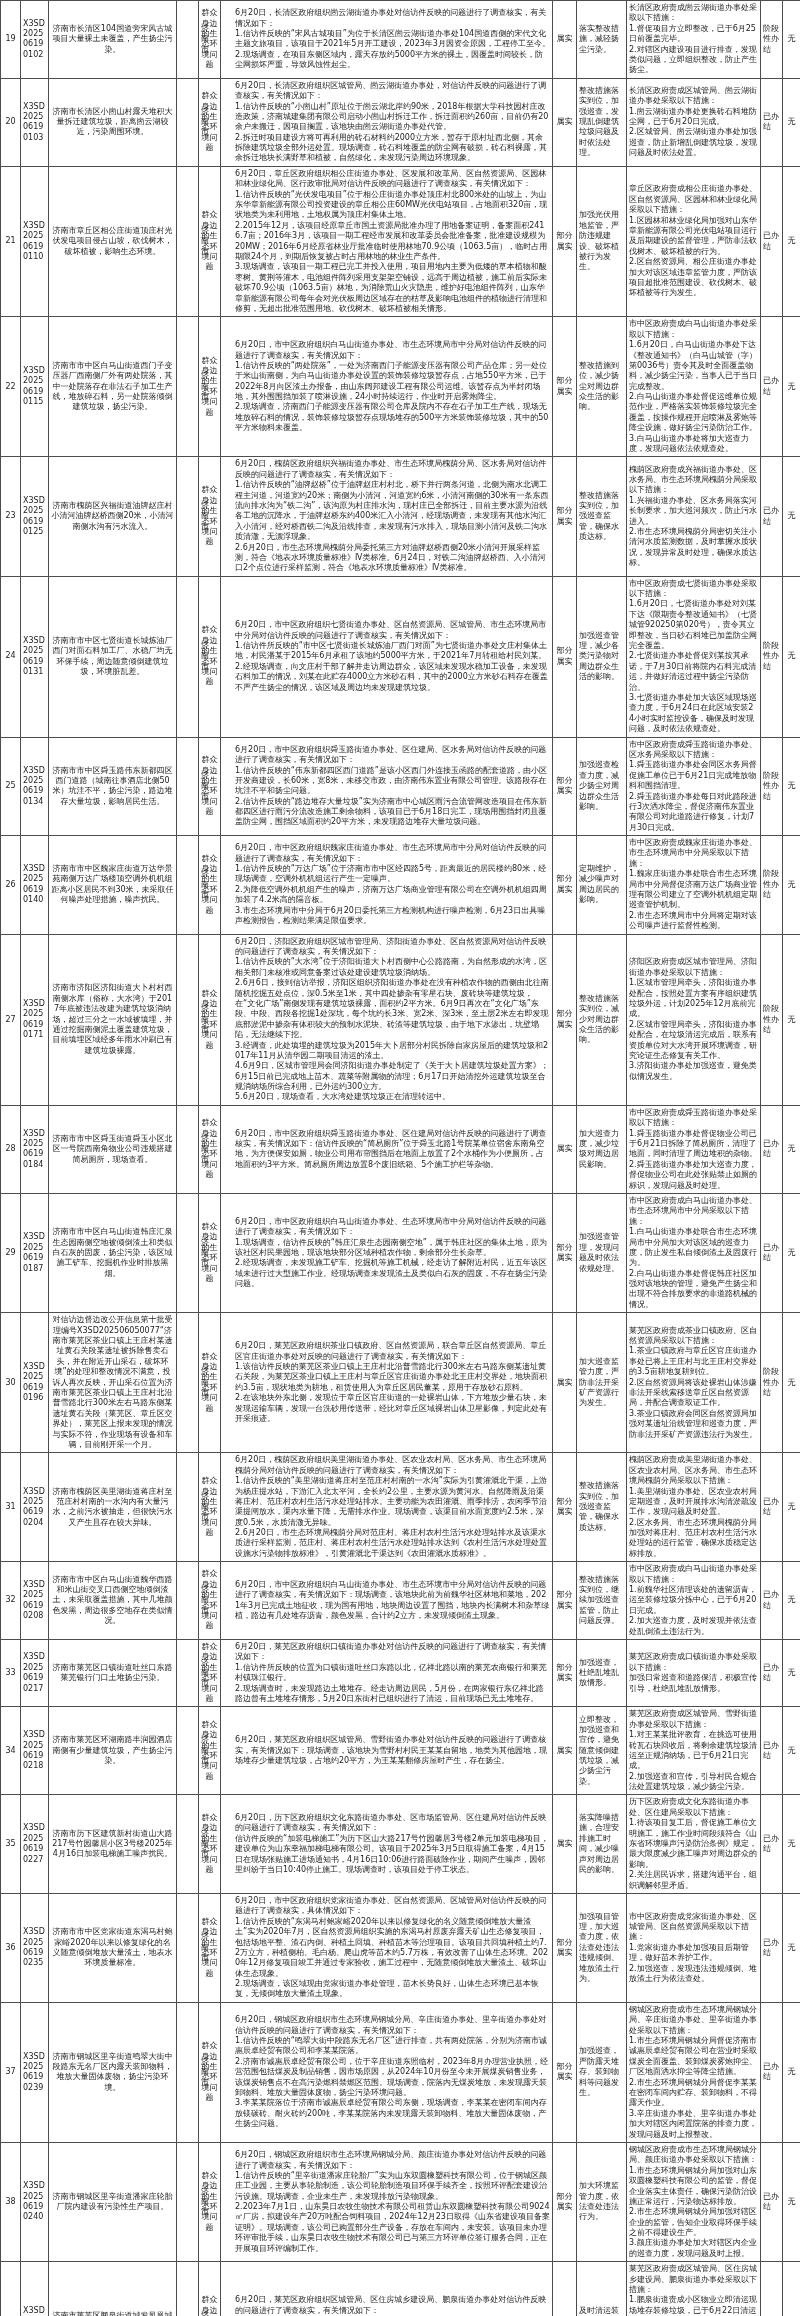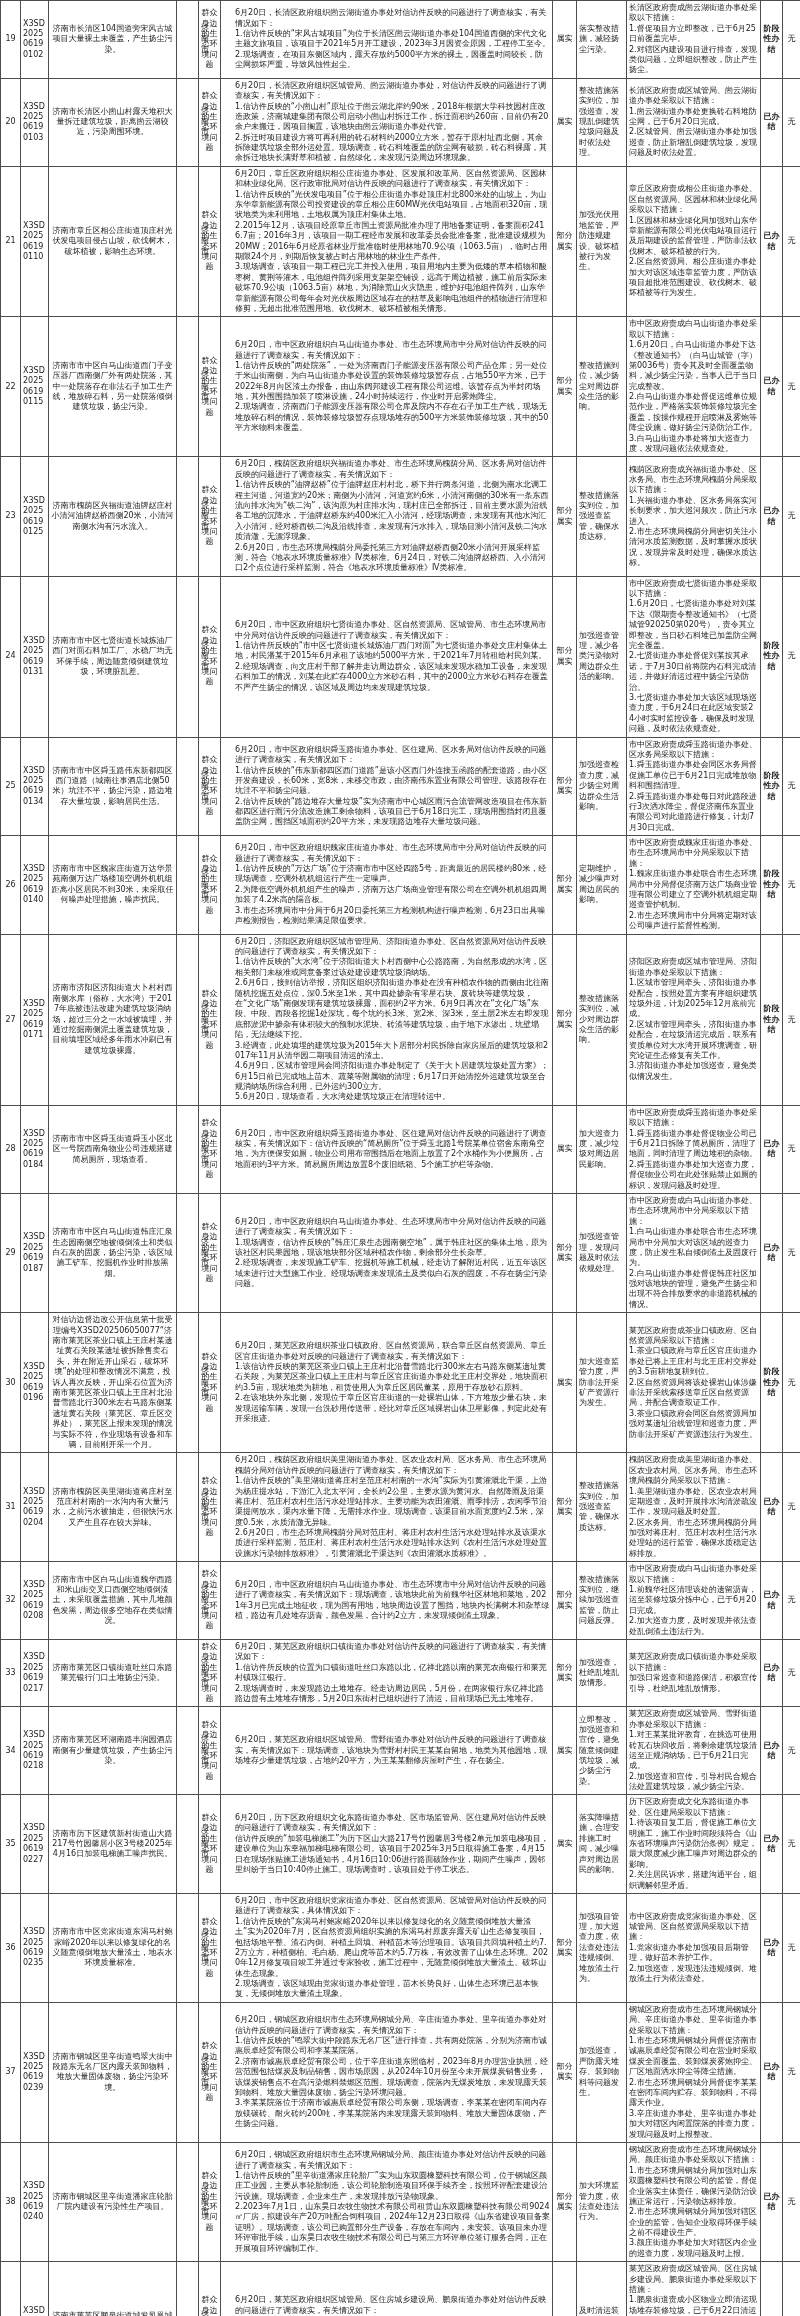--- a/index.html
+++ b/index.html
@@ -10,21 +10,21 @@
      overflow-wrap:break-word;word-break:break-all;}
   .c-seq{width:20px;text-align:center;}
   .c-id{width:28px;text-align:left;}
   .c-problem{width:128px;text-align:center;}
   .c-region{width:22px;text-align:center;padding-left:24px;}
   .c-type{width:22px;text-align:center;}
   .c-invest{width:332px;text-align:left;white-space:pre-wrap;padding-left:14px;}
   .c-verdict{width:24px;text-align:center;}
   .c-goal{width:50px;text-align:left;margin-top:24px;}
   .c-measures{width:134px;text-align:left;white-space:pre-wrap;margin-top:32px;}
-  .c-status{width:22px;text-align:center;font-weight:bold;}
+  .c-status{width:22px;text-align:left;}
   .c-account{width:18px;text-align:center;}
 </style>
 </head>
 <body>
 
 <table>
   <colgroup>
     <col style="width:20px">
       <col style="width:28px">
       <col style="width:128px">

